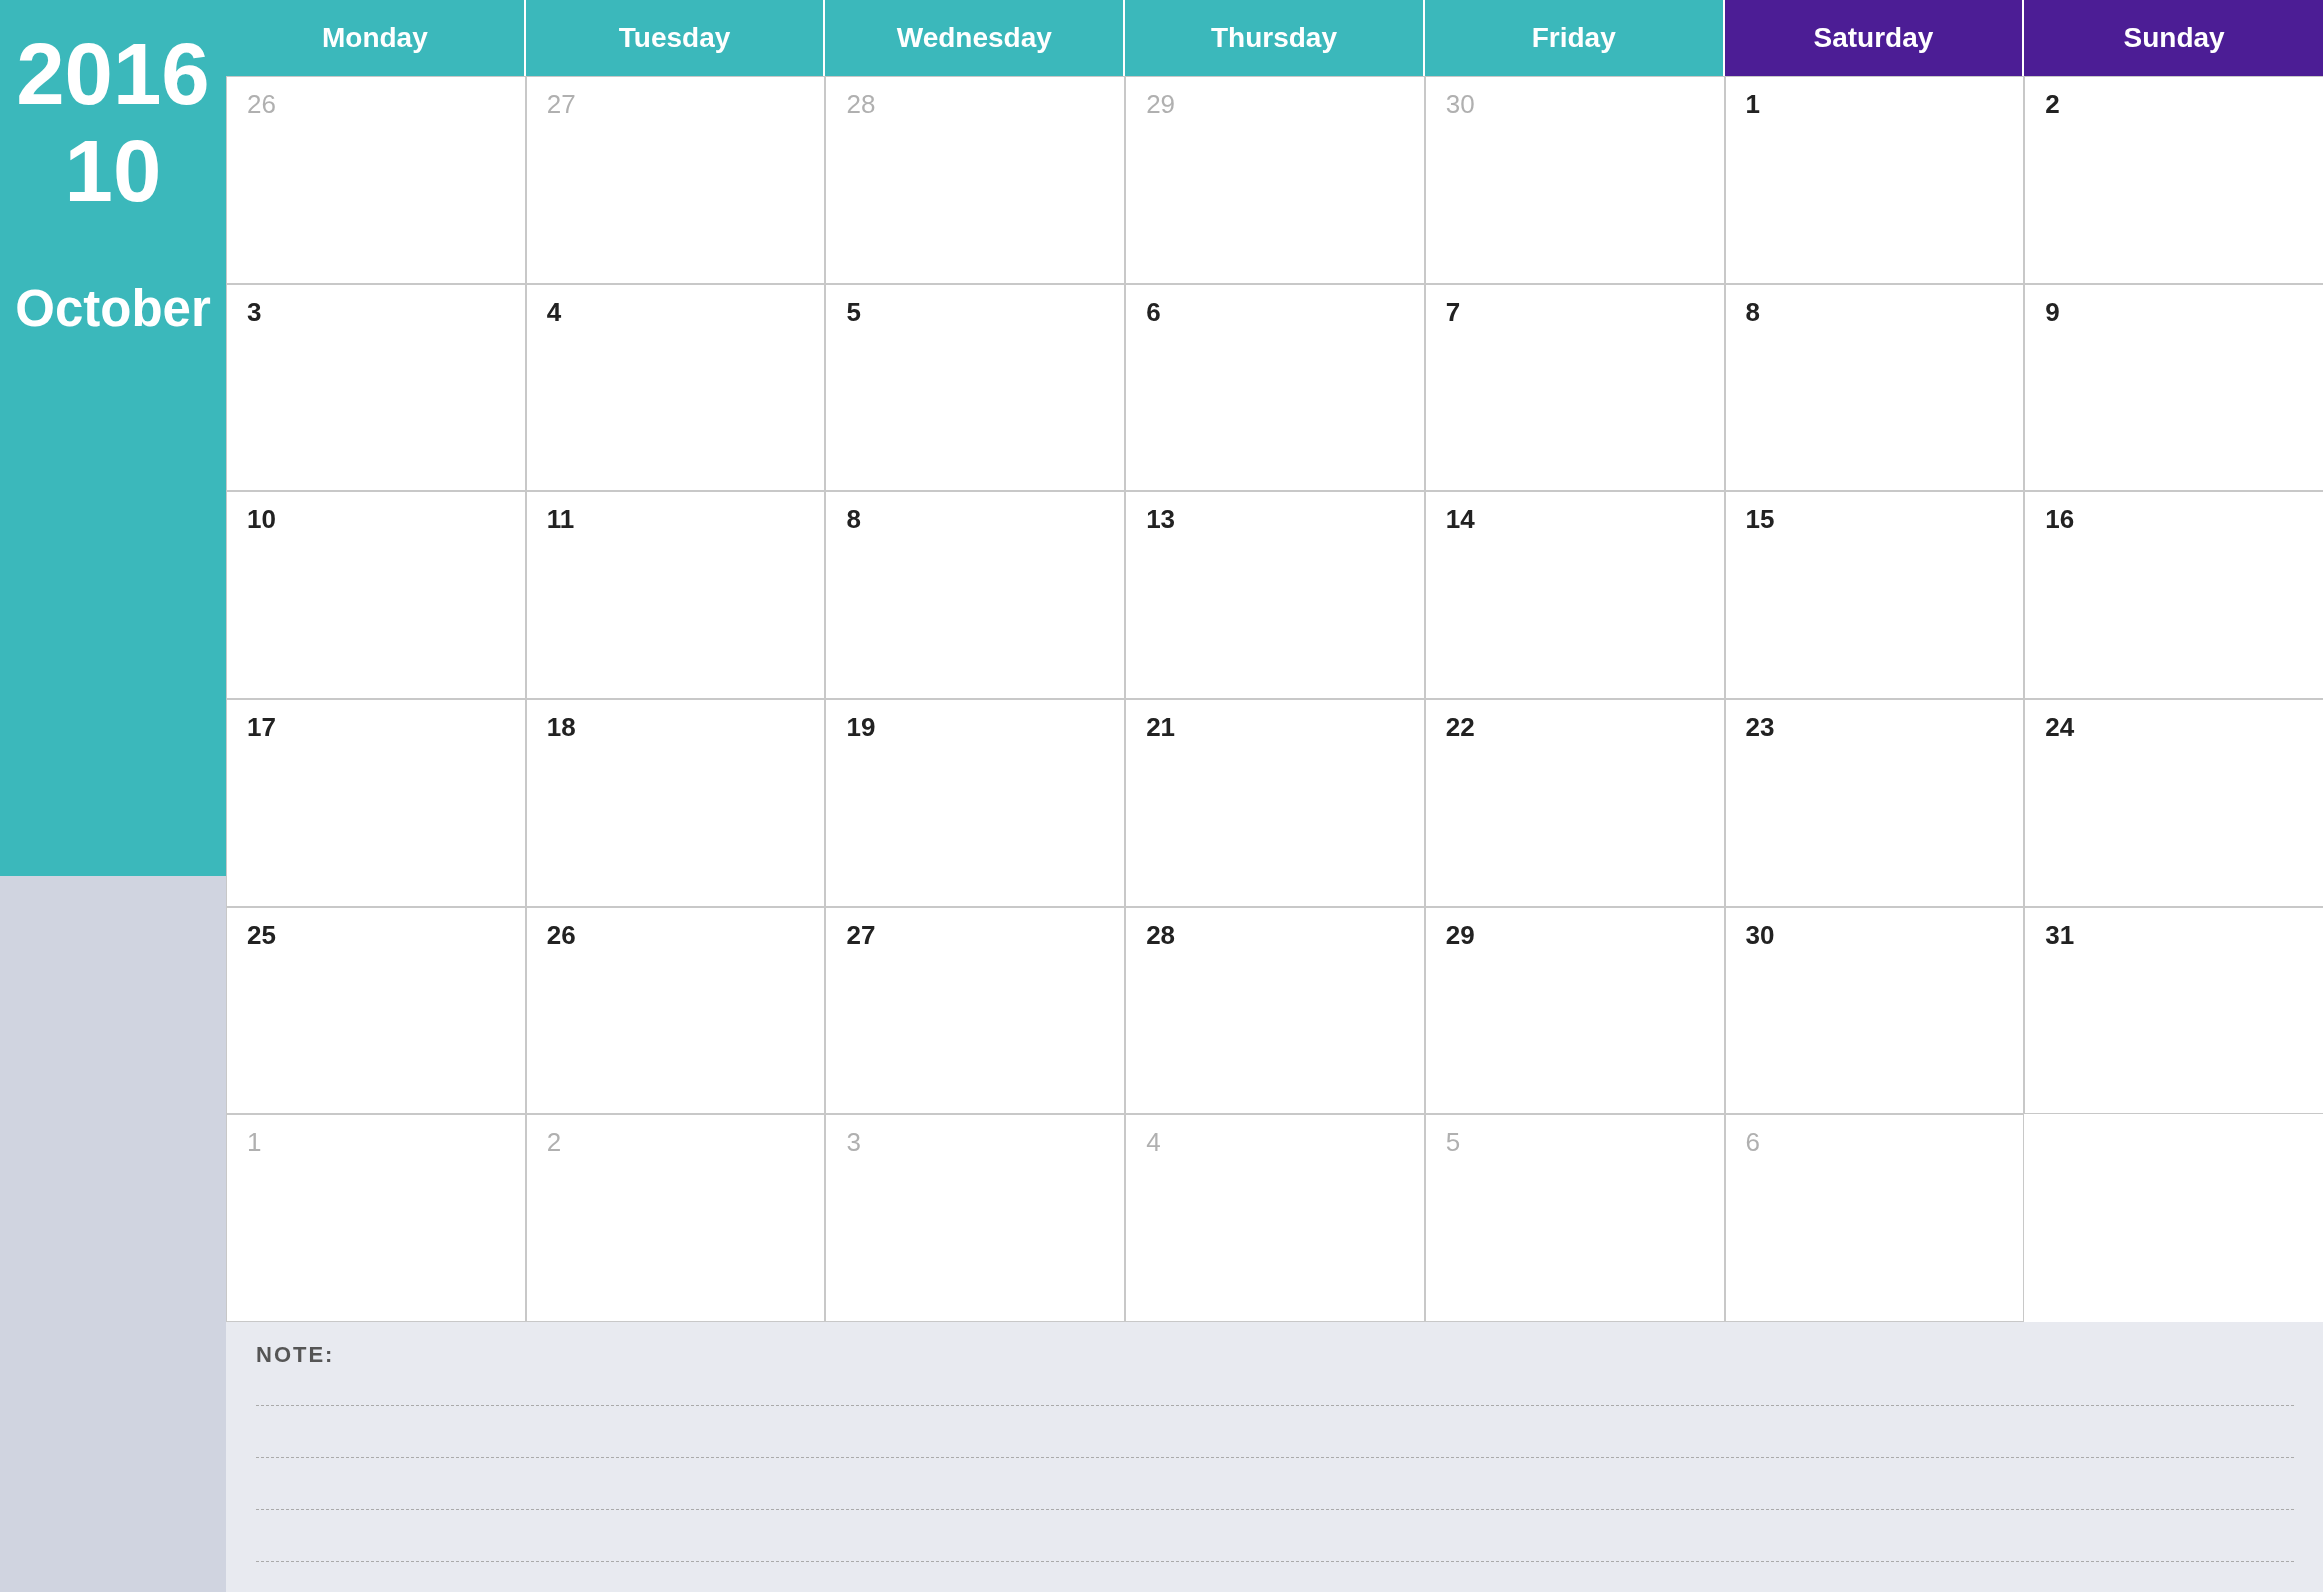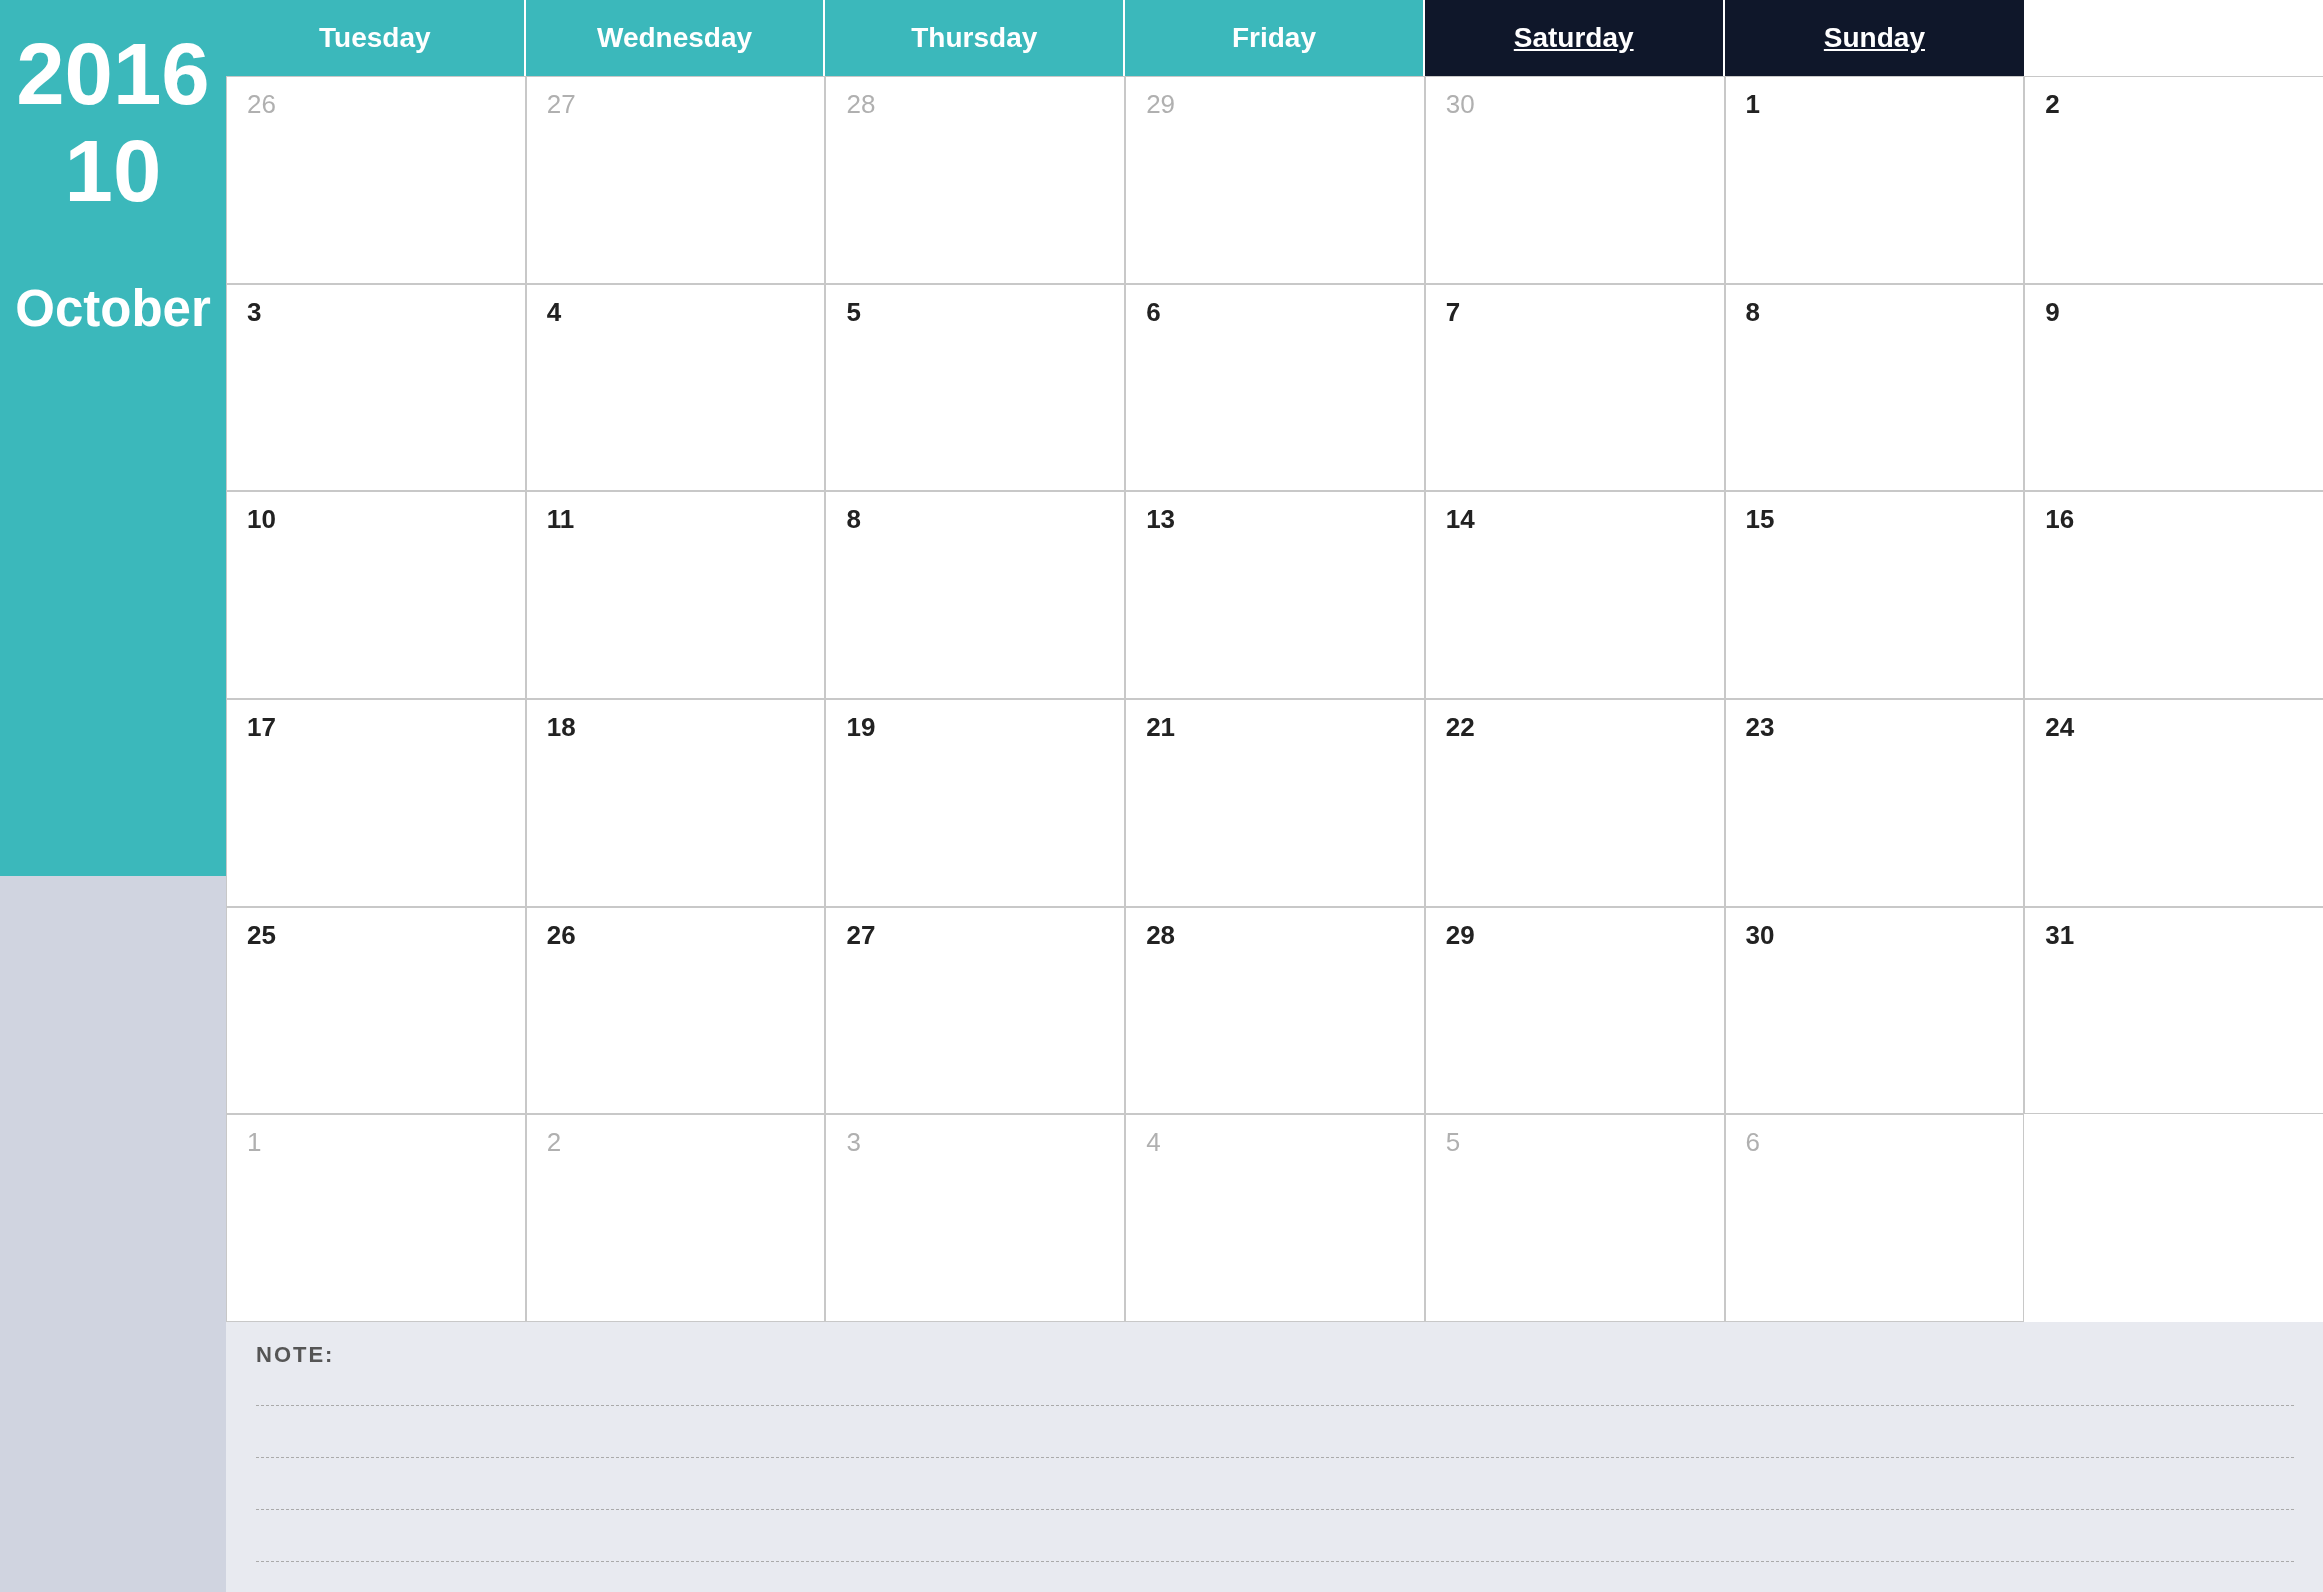--- a/index.html
+++ b/index.html
@@ -61,22 +61,21 @@
       color: white;
       text-align: center;
       padding: 22px 0;
       font-size: 28px;
       font-weight: 700;
       border-right: 2px solid white;
     }
     .day-header:last-child { border-right: none; }
     
     .day-header.saturday {
-      background: #0f172a;
-      text-decoration: underline;
+      background: #4c1d95;
     }
     .calendar-grid {
       display: grid;
       grid-template-columns: repeat(7, 1fr);
       grid-template-rows: repeat(6, 1fr);
       flex: 1;
     }
     .cal-cell {
       border: 1px solid #c8c8c8;
       padding: 12px 20px;
@@ -116,20 +115,21 @@
 
 <div class="calendar-container">
   <div class="sidebar">
     <div class="sidebar-year">2016</div>
     <div class="sidebar-month-num">10</div>
     <div class="sidebar-month-name">October</div>
   </div>
 
   <div class="main-area">
     <div class="days-header">
+      <div class="day-header">Monday</div>
       <div class="day-header">Tuesday</div>
       <div class="day-header">Wednesday</div>
       <div class="day-header">Thursday</div>
       <div class="day-header">Friday</div>
       <div class="day-header saturday">Saturday</div>
       <div class="day-header saturday">Sunday</div>
     </div>
 
     <div class="calendar-grid">
 

